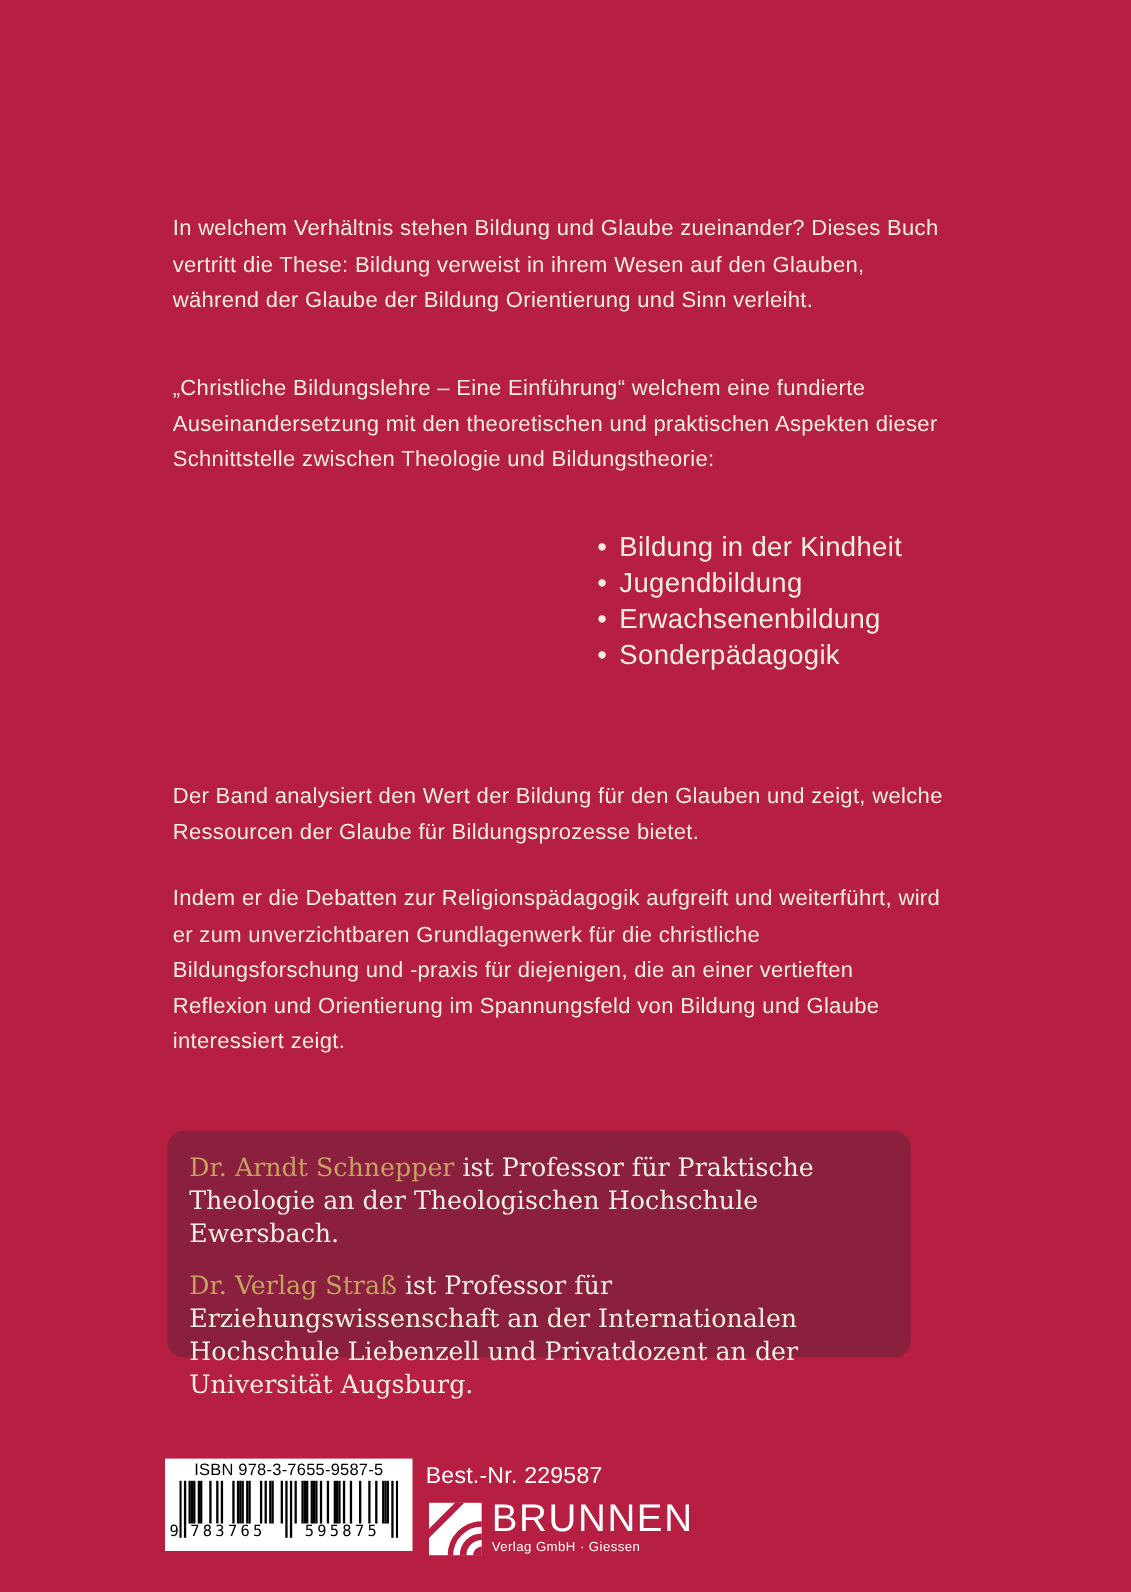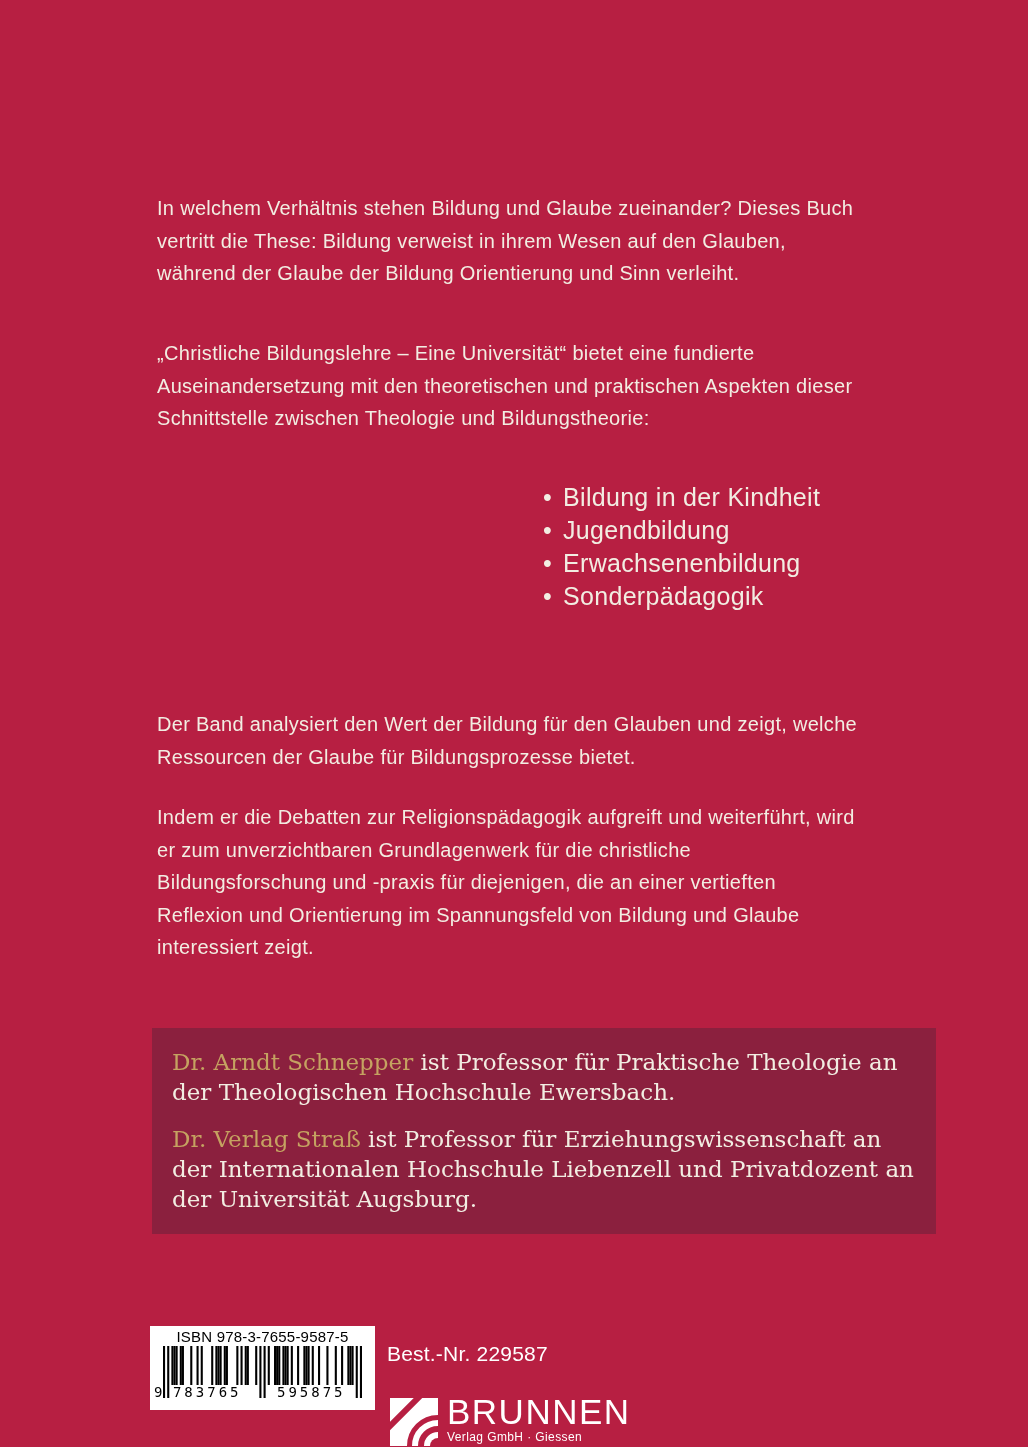--- a/index.html
+++ b/index.html
@@ -26,27 +26,27 @@
     position:absolute;top:481px;
     color:#F2EDE2;font-size:25px;line-height:33px;
     font-weight:300;letter-spacing:0.3px;
     list-style:none;margin:0;padding:0;
   }
   .bullet-col.left{left:157px;}
   .bullet-col.right{left:543px;}
   .bullet-col li::before{content:"\2022";margin-right:11px;}
   .author-box{
     position:absolute;left:152px;top:1028px;
-    width:784px;height:206px;
+    width:676px;height:206px;
     background:#8B203E;
     box-sizing:border-box;
     padding:19px 20px 11px 20px;
     color:#F2EDE2;
     font-family:"DejaVu Serif","Liberation Serif",serif;
-    font-size:23px;line-height:30px;
+    font-size:23px;line-height:30px;border-radius:15px;
   }
   .author-box p{margin:0 0 17px 0;}
   .author-name{color:#C5A261;}
   .barcode-box{
     position:absolute;left:150px;top:1326px;
     width:225px;height:84px;
     background:#FFFFFF;
     box-sizing:border-box;
     padding:2px 9px 0 9px;
     text-align:center;
@@ -60,45 +60,45 @@
   .bar-digits span{
     position:absolute;bottom:0;
     color:#000;font-family:"DejaVu Sans Mono",monospace;
     font-size:14px;line-height:15px;
   }
   .digit-lead{left:-9px;}
   .digit-g1{left:5%;width:43%;text-align:left;letter-spacing:3px;}
   .digit-g2{left:53%;width:43%;text-align:center;letter-spacing:3px;}
   .best-nr{
     position:absolute;left:387px;top:1330px;
-    color:#FFFFFF;font-size:21px;letter-spacing:0.2px;margin-top:12px;
+    color:#FFFFFF;font-size:21px;letter-spacing:0.2px;
   }
   .publisher{
     position:absolute;left:390px;top:1364px;
-    display:flex;align-items:flex-end;margin-top:31px;
+    display:flex;align-items:center;
   }
   .pub-icon{width:48px;height:48px;display:block;}
   .pub-text{margin-left:9px;color:#FFFFFF;}
   .pub-name{
     font-size:35px;line-height:33px;font-weight:300;
     letter-spacing:1.5px;
   }
   .pub-sub{font-size:12px;line-height:18px;font-weight:300;letter-spacing:0.4px;}
 </style>
 </head>
 <body>
 
 <div class="cover">
 
   <div class="body-text p1">
     <p>In welchem Verhältnis stehen Bildung und Glaube zueinander? Dieses Buch vertritt die These: Bildung verweist in ihrem Wesen auf den Glauben, während der Glaube der Bildung Orientierung und Sinn verleiht.</p>
   </div>
 
   <div class="body-text p2">
-    <p>„Christliche Bildungslehre – Eine Universität“ bietet eine fundierte Auseinandersetzung mit den theoretischen und praktischen Aspekten dieser Schnittstelle zwischen Theologie und Bildungstheorie:</p>
+    <p>„Christliche Bildungslehre – Eine Einführung“ welchem eine fundierte Auseinandersetzung mit den theoretischen und praktischen Aspekten dieser Schnittstelle zwischen Theologie und Bildungstheorie:</p>
   </div>
 
   <ul class="bullet-col right">
       <li>Bildung in der Kindheit</li>
       <li>Jugendbildung</li>
       <li>Erwachsenenbildung</li>
       <li>Sonderpädagogik</li>
     </ul>
 
   <div class="body-text p3">

